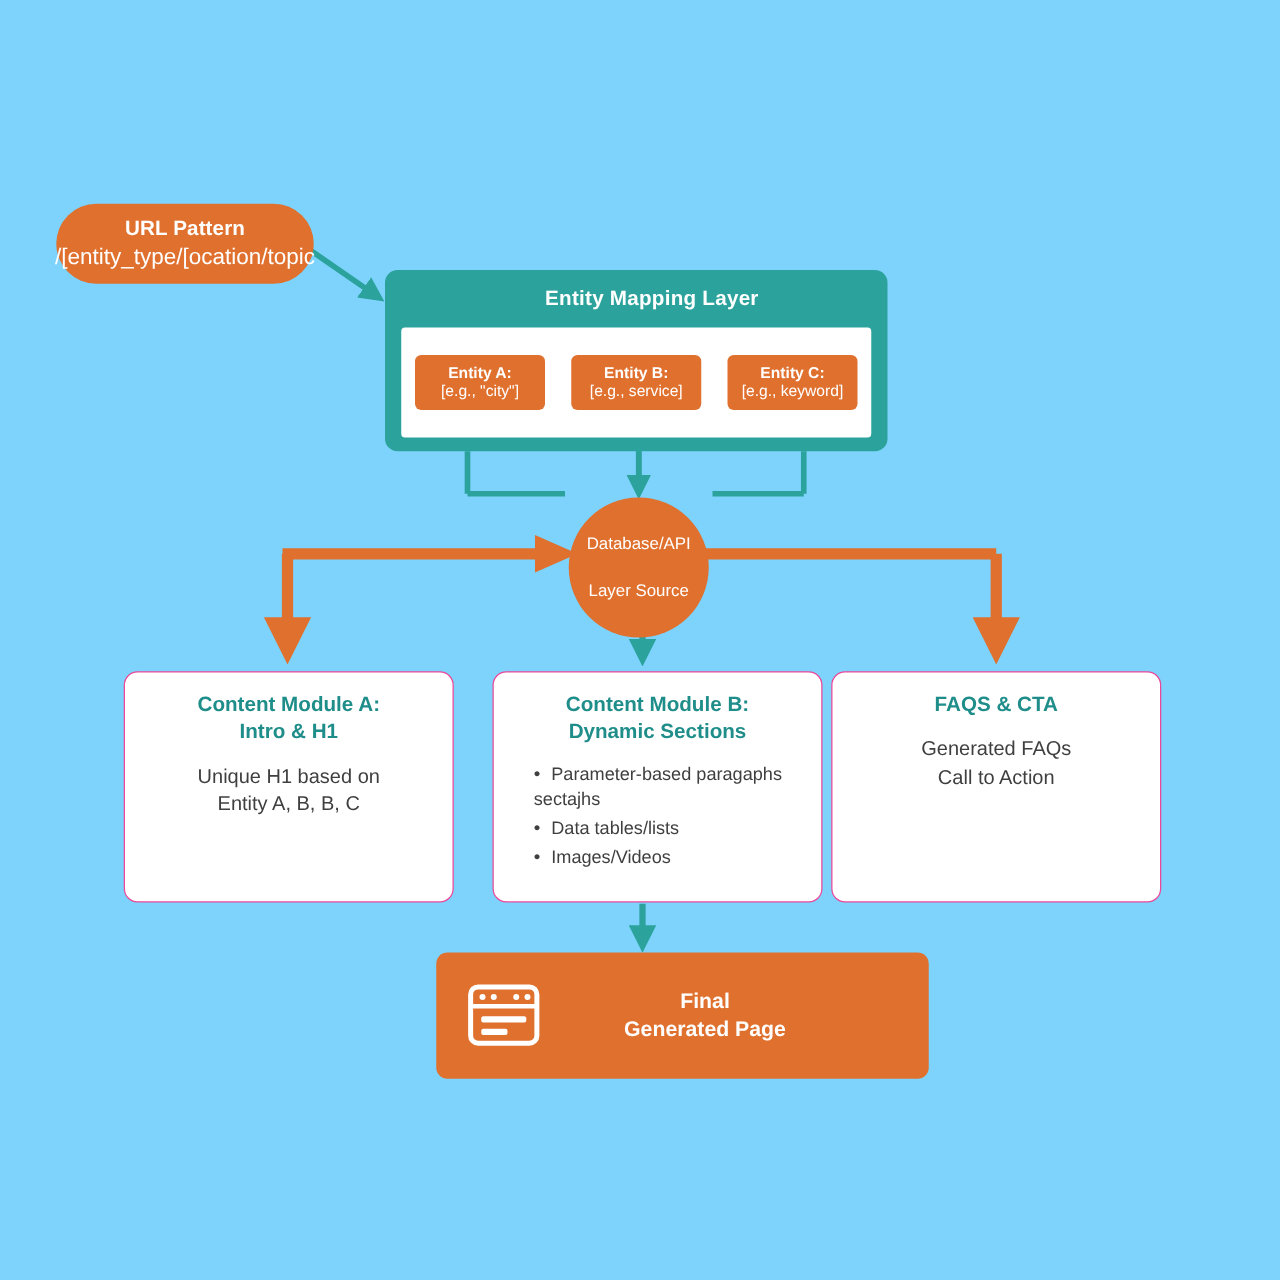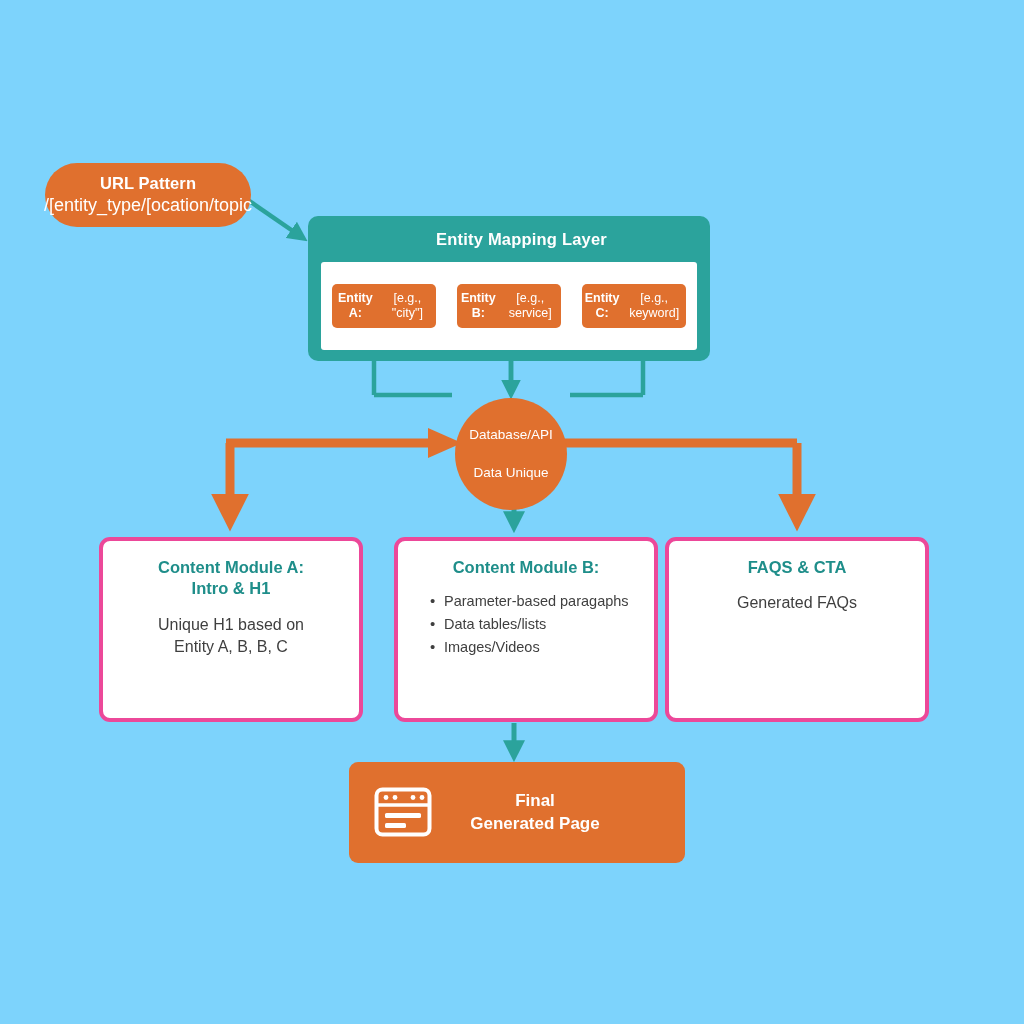--- a/index.html
+++ b/index.html
@@ -96,21 +96,21 @@
     justify-content: space-between;
     padding: 0 11px;
     box-sizing: border-box;
   }
   .entity-chip {
     width: 104px;
     height: 44px;
     background: #E0702E;
     border-radius: 5px;
     display: flex;
-    flex-direction: row;
+    flex-direction: column;
     align-items: center;
     justify-content: center;
     color: #ffffff;
     text-align: center;
     line-height: 1.18;
   }
   .entity-chip .c1 {
     font-size: 12.5px;
     font-weight: bold;
   }
@@ -143,21 +143,21 @@
     font-weight: normal;
   }
 
   
   .module-card {
     position: absolute;
     top: 537px;
     width: 264px;
     height: 185px;
     background: #ffffff;
-    border: 4px solid #ec4899;
+    border: 1px solid #ec4899;
     border-radius: 11px;
     box-sizing: border-box;
     padding: 16px 14px 0 14px;
   }
   #module-a { left: 99px; }
   #module-b { left: 382px; margin-left: 12px; }
   #module-c { left: 665px; }
 
   .module-title {
     text-align: center;
@@ -196,21 +196,21 @@
   }
   .module-list li .wrap2 {
     display: block;
     margin-left: -14px;
   }
 
   
   #final-page {
     left: 349px;
     top: 762px;
-    width: 336px;
+    width: 394px;
     height: 101px;
     background: #E0702E;
     border-radius: 9px;
     display: flex;
     align-items: center;
     justify-content: center;
   }
   #final-page .fp-icon {
     position: absolute;
     left: 25px;
@@ -304,57 +304,60 @@
       <div class="entity-chip">
         <span class="c1">Entity C:</span>
         <span class="c2">[e.g., keyword]</span>
       </div>
 
     </div>
   </div>
 
   <div id="data-source" class="node">
     <span class="d1">Database/API</span>
-    <span class="d2">Data Unique</span>
+    <span class="d2">Layer Source</span>
   </div>
 
   <div id="module-a" class="module-card">
     <div class="module-title">
       <div>Content Module A:</div>
       <div>Intro &amp; H1</div>
     </div>
     <div class="module-sub">
       <div>Unique H1 based on</div>
       <div>Entity A, B, B, C</div>
     </div>
   </div>
 
   <div id="module-b" class="module-card">
     <div class="module-title">
       <div>Content Module B:</div>
+      <div>Dynamic Sections</div>
     </div>
     <ul class="module-list">
       <li>
         <span>Parameter-based paragaphs</span>
+        <span class="wrap2">sectajhs</span>
       </li>
       <li>
         <span>Data tables/lists</span>
       </li>
       <li>
         <span>Images/Videos</span>
       </li>
     </ul>
   </div>
 
   <div id="module-c" class="module-card">
     <div class="module-title">
       <div>FAQS &amp; CTA</div>
     </div>
     <div class="module-sub">
       <div>Generated FAQs</div>
+      <div>Call to Action</div>
     </div>
   </div>
 
   <div id="final-page" class="node">
     <svg class="fp-icon" viewBox="0 0 58 50">
       <rect x="2.5" y="2.5" width="53" height="45" rx="6" ry="6" fill="none" stroke="#ffffff" stroke-width="4"></rect>
       <line x1="3" y1="18" x2="55" y2="18" stroke="#ffffff" stroke-width="3.5"></line>
       <circle cx="12" cy="10.5" r="2.4" fill="#ffffff"></circle>
       <circle cx="21" cy="10.5" r="2.4" fill="#ffffff"></circle>
       <circle cx="39" cy="10.5" r="2.4" fill="#ffffff"></circle>

